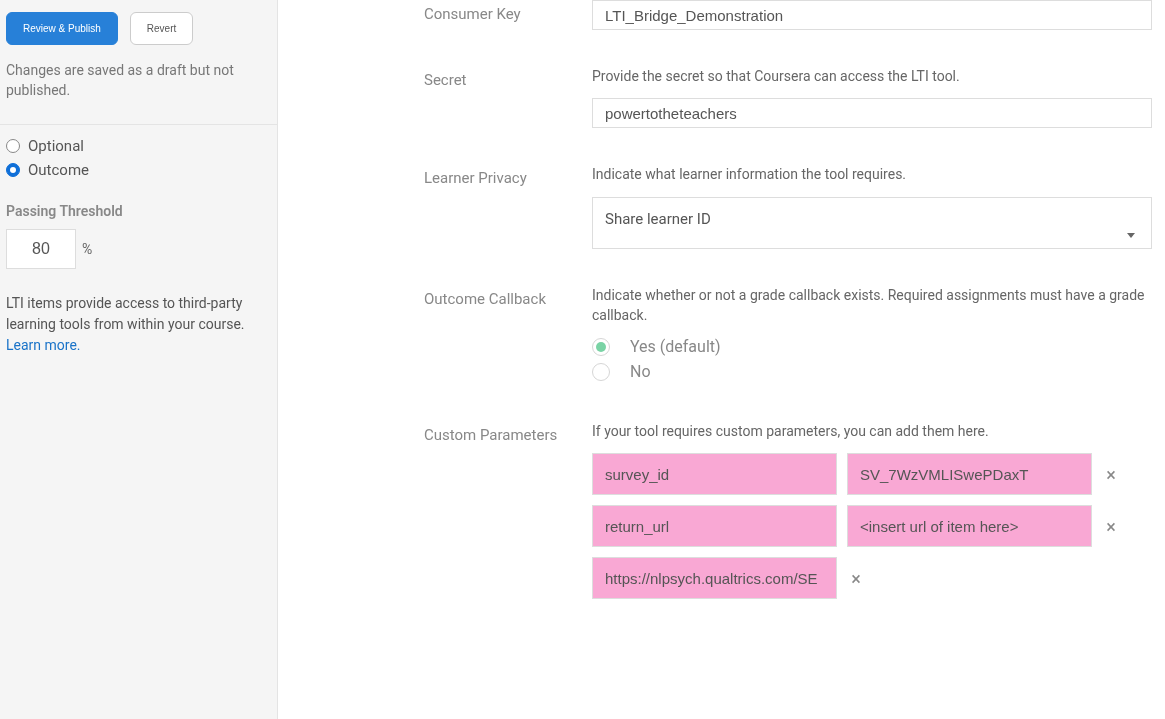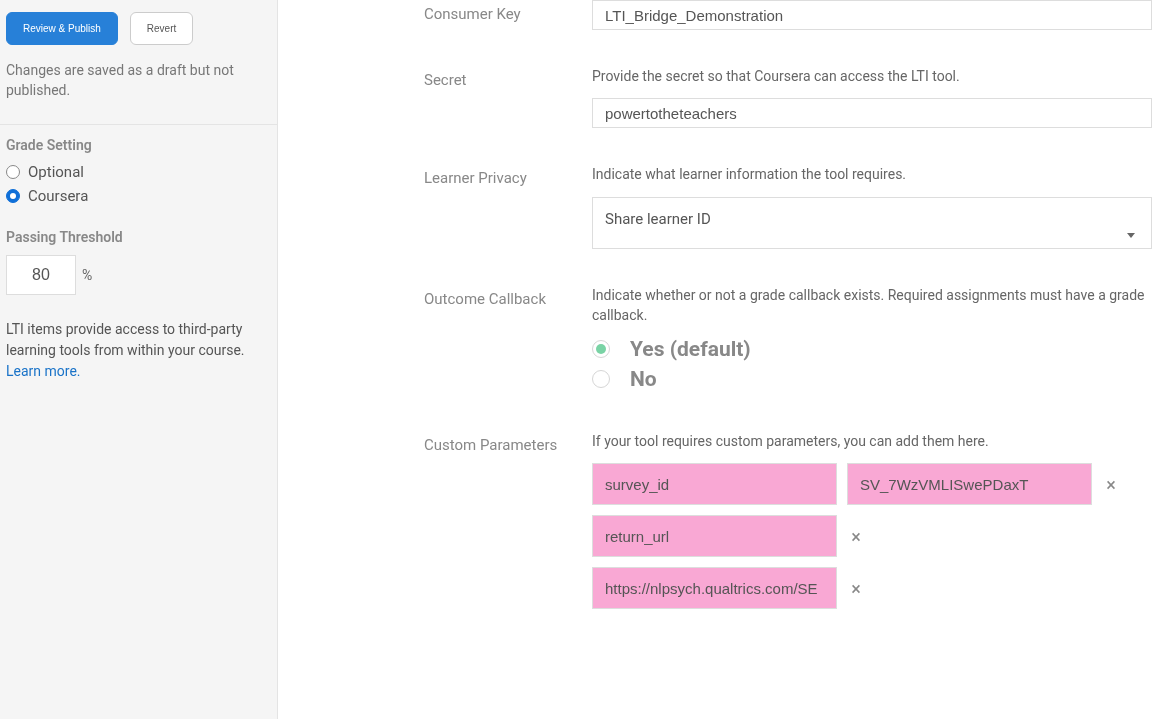--- a/index.html
+++ b/index.html
@@ -209,23 +209,22 @@
       flex-shrink: 0;
     }
     .outcome-radio.checked::after {
       content: "";
       width: 10px;
       height: 10px;
       border-radius: 50%;
       background: #7ad3a5;
     }
     .outcome-label {
-      font-size: 21px;
+      font-size: 16px;
       color: #888;
-      font-weight: bold;
     }
     .param-row {
       display: flex;
       gap: 10px;
       align-items: center;
       margin-bottom: 10px;
     }
     .param-input {
       height: 42px;
       border: 1px solid #ddd;
@@ -260,29 +259,28 @@
 <div class="sidebar">
   <div class="sidebar-top">
     <div class="btn-row">
       <button class="btn btn-primary">Review &amp; Publish</button>
       <button class="btn btn-secondary">Revert</button>
     </div>
     <div class="draft-note">Changes are saved as a draft but not published.</div>
   </div>
   <div class="divider"></div>
   <div class="sidebar-section">
-    <div class="section-heading">Grade Setting</div>
     <div class="radio-group">
       <div class="radio-item">
         <span class="radio-circle"></span>
         <span class="radio-label">Optional</span>
       </div>
       <div class="radio-item">
         <span class="radio-circle checked"></span>
-        <span class="radio-label">Coursera</span>
+        <span class="radio-label">Outcome</span>
       </div>
     </div>
 
     <div class="section-heading">Passing Threshold</div>
     <div class="threshold-row">
       <input class="threshold-input" value="80" style="">
       <span class="threshold-pct">%</span>
     </div>
 
     <div class="help-text">
@@ -351,20 +349,21 @@
     <div class="form-body-col">
       <div class="help-line">If your tool requires custom parameters, you can add them here.</div>
 
       <div class="param-row">
         <input class="param-input param-key" value="survey_id" style="">
         <input class="param-input param-val" value="SV_7WzVMLISwePDaxT" style="">
         <span class="remove-x">×</span>
       </div>
       <div class="param-row">
         <input class="param-input param-key" value="return_url" style="">
+        <input class="param-input param-val" value="&lt;insert url of item here&gt;" style="">
         <span class="remove-x">×</span>
       </div>
       <div class="param-row">
         <input class="param-input param-val" value="https://nlpsych.qualtrics.com/SE" style="">
         <span class="remove-x">×</span>
       </div>
 
     </div>
   </div>
 

